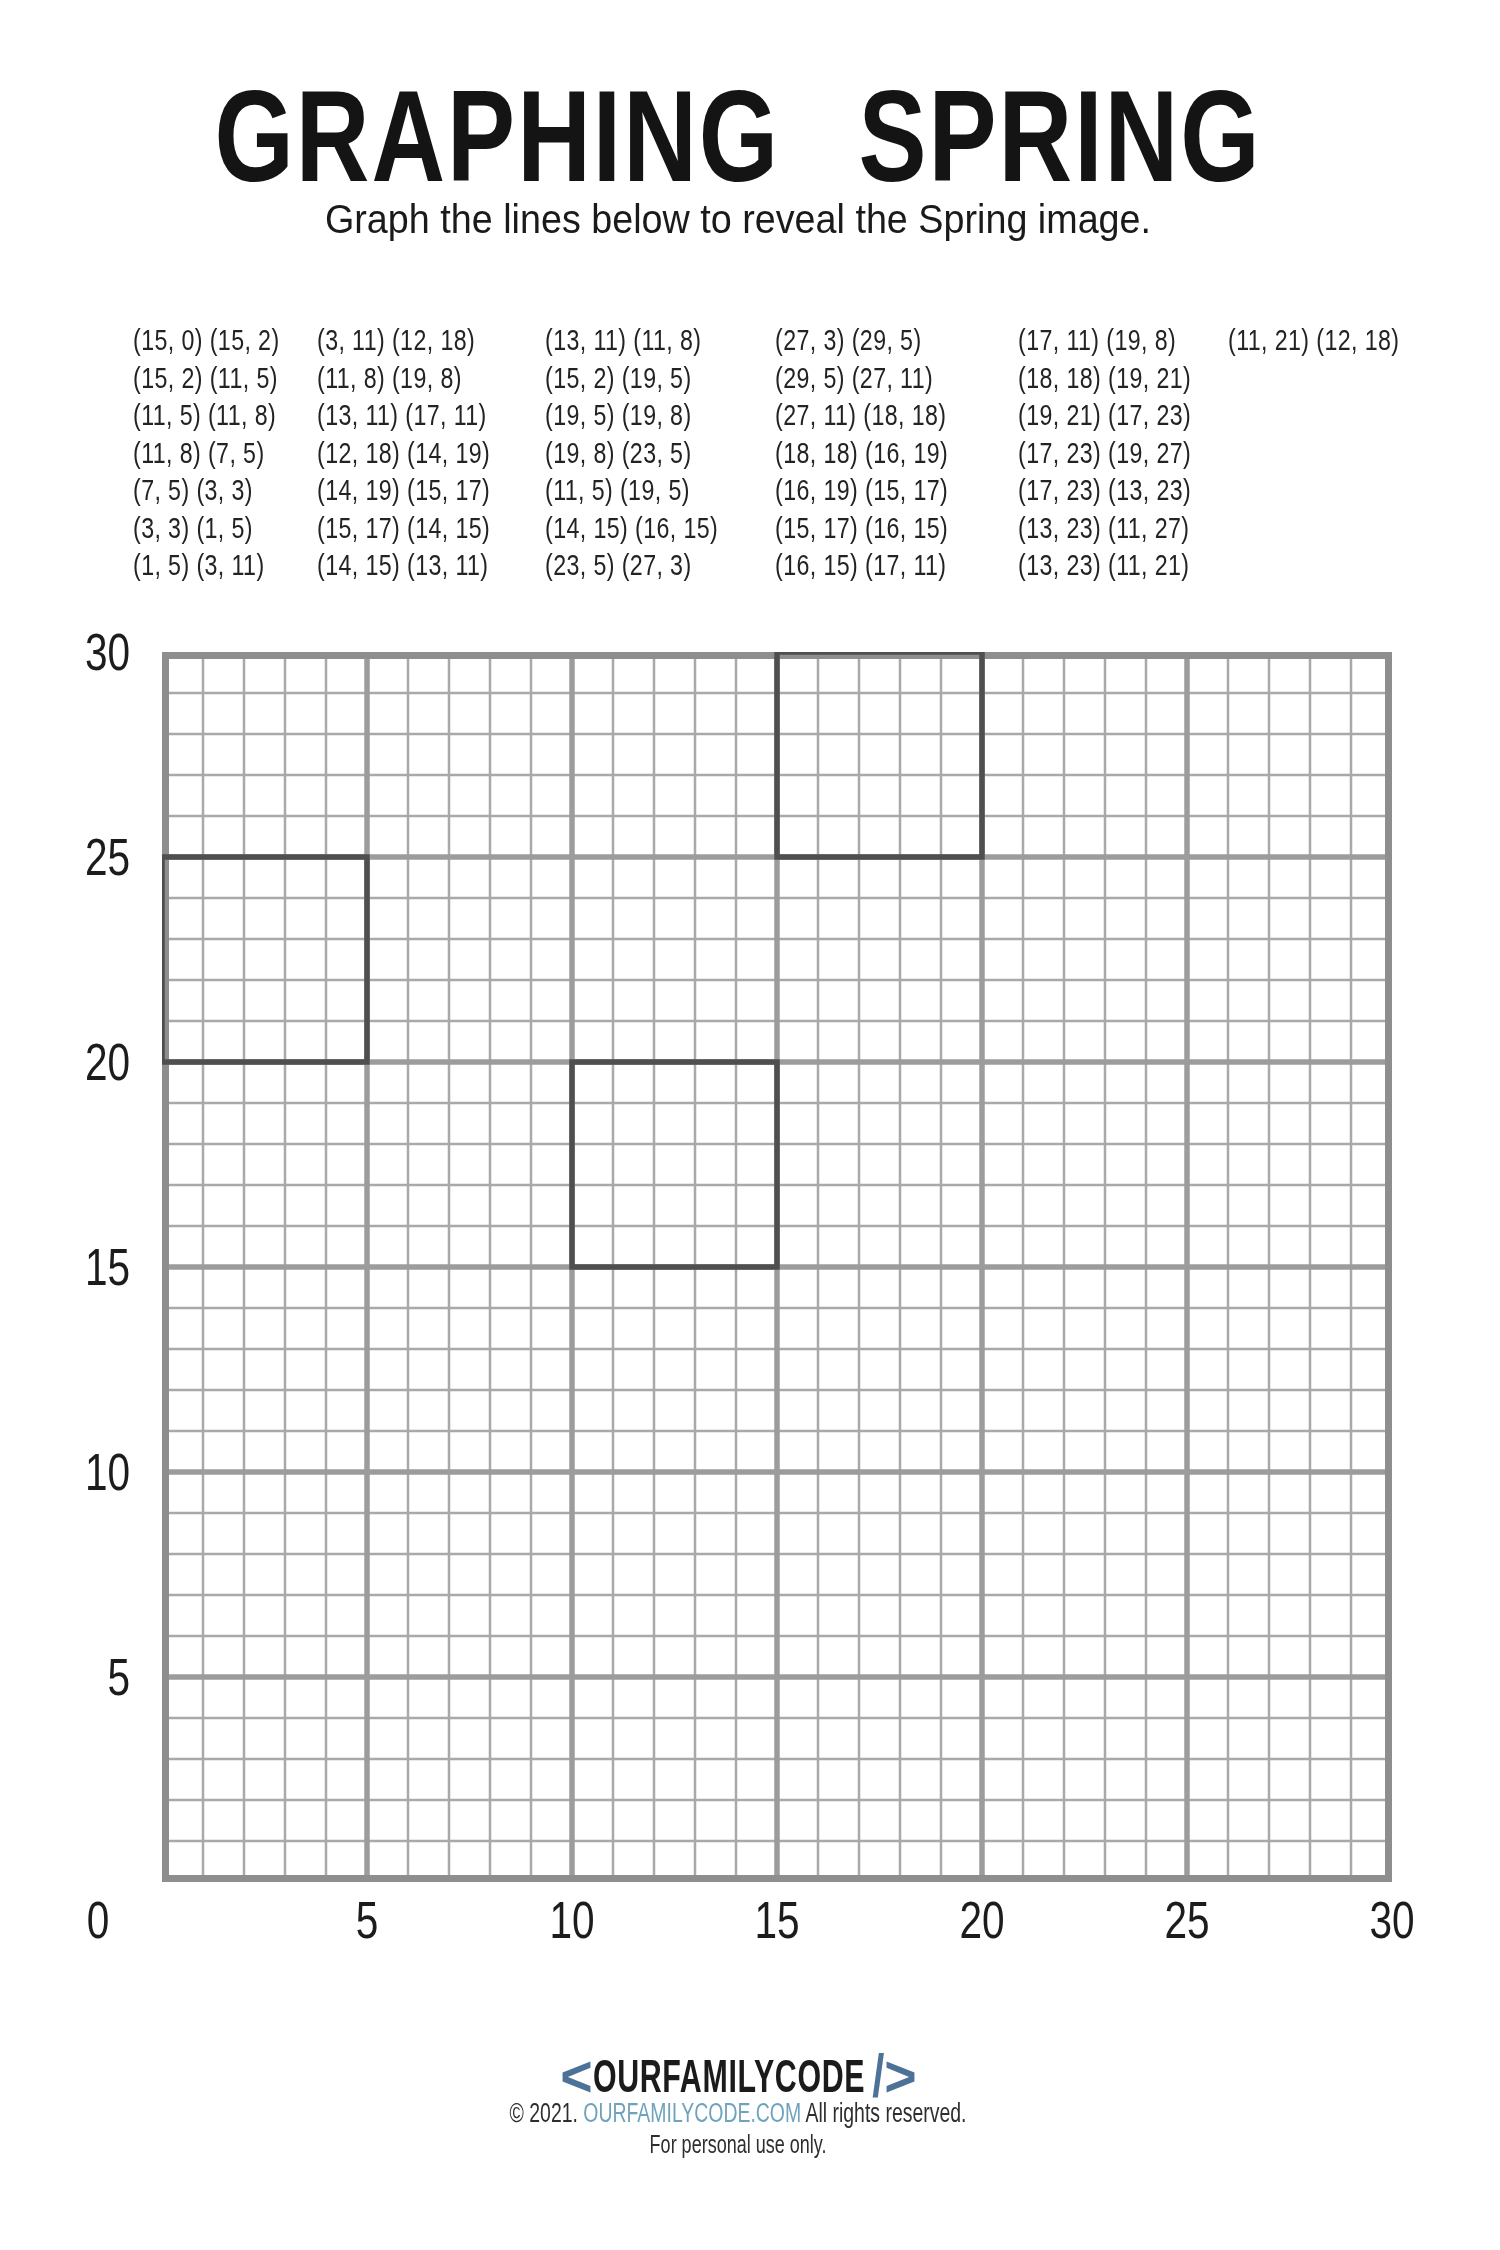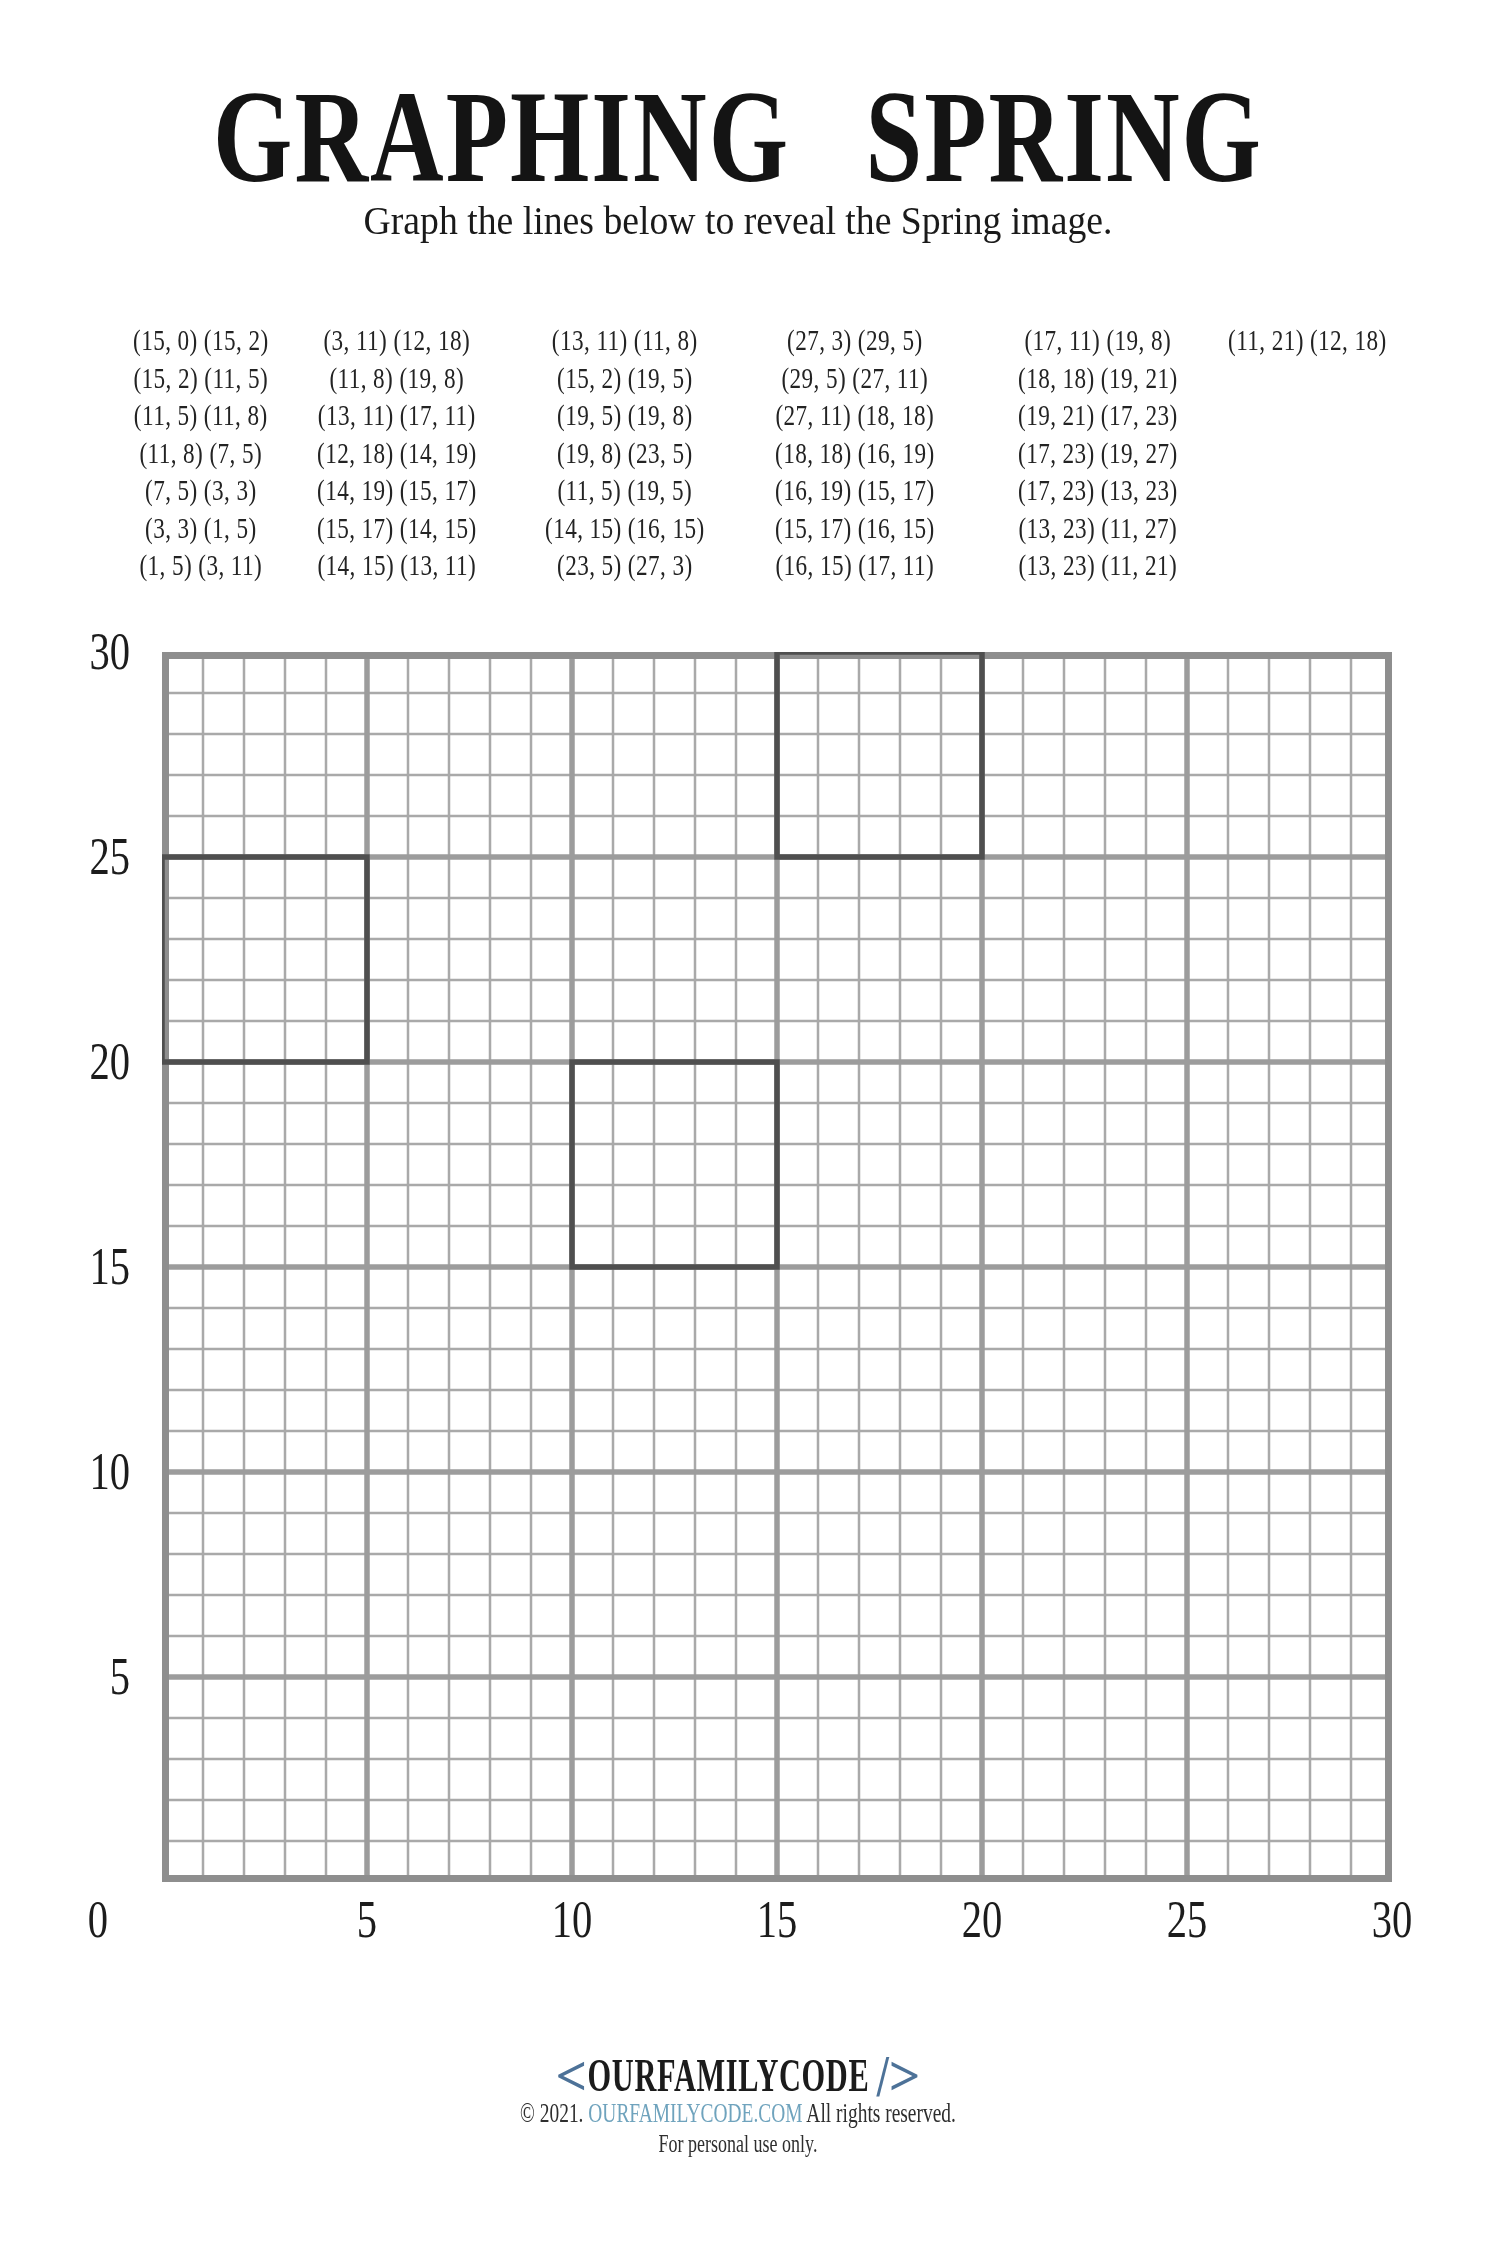--- a/index.html
+++ b/index.html
@@ -1,26 +1,26 @@
 <!DOCTYPE html>
 <html><head>
 <meta charset="utf-8">
 <style>
   html,body{margin:0;padding:0;background:#ffffff;}
   .page{position:relative;width:1476px;height:2250px;background:#ffffff;overflow:hidden;
-        font-family:Liberation Serif, serif;}
+        font-family:Liberation Sans, sans-serif;}
 
   .title{position:absolute;top:62px;left:0;right:0;text-align:center;
          font-size:102px;font-weight:700;letter-spacing:2px;word-spacing:48px;
          color:#141414;transform:scaleY(1.28);transform-origin:center top;white-space:nowrap;}
   .subtitle{position:absolute;top:196px;left:0;right:0;text-align:center;
             font-size:41px;font-weight:500;color:#1a1a1a;
             transform:scaleX(0.92);transform-origin:center top;}
 
-  .coords{position:absolute;top:322px;left:0;width:1500px;height:280px;text-align:center;}
+  .coords{position:absolute;top:322px;left:0;width:1500px;height:280px;}
   .coord-col{position:absolute;top:0;font-size:29px;line-height:37.5px;letter-spacing:0.5px;
              color:#232323;transform:scaleX(0.8);transform-origin:left top;white-space:nowrap;}
   .coord-col:nth-child(1){left:133px;}
   .coord-col:nth-child(2){left:317px;}
   .coord-col:nth-child(3){left:545px;}
   .coord-col:nth-child(4){left:775px;}
   .coord-col:nth-child(5){left:1018px;}
   .coord-col:nth-child(6){left:1228px;}
 
   .grid-svg{position:absolute;left:162px;top:652px;}

